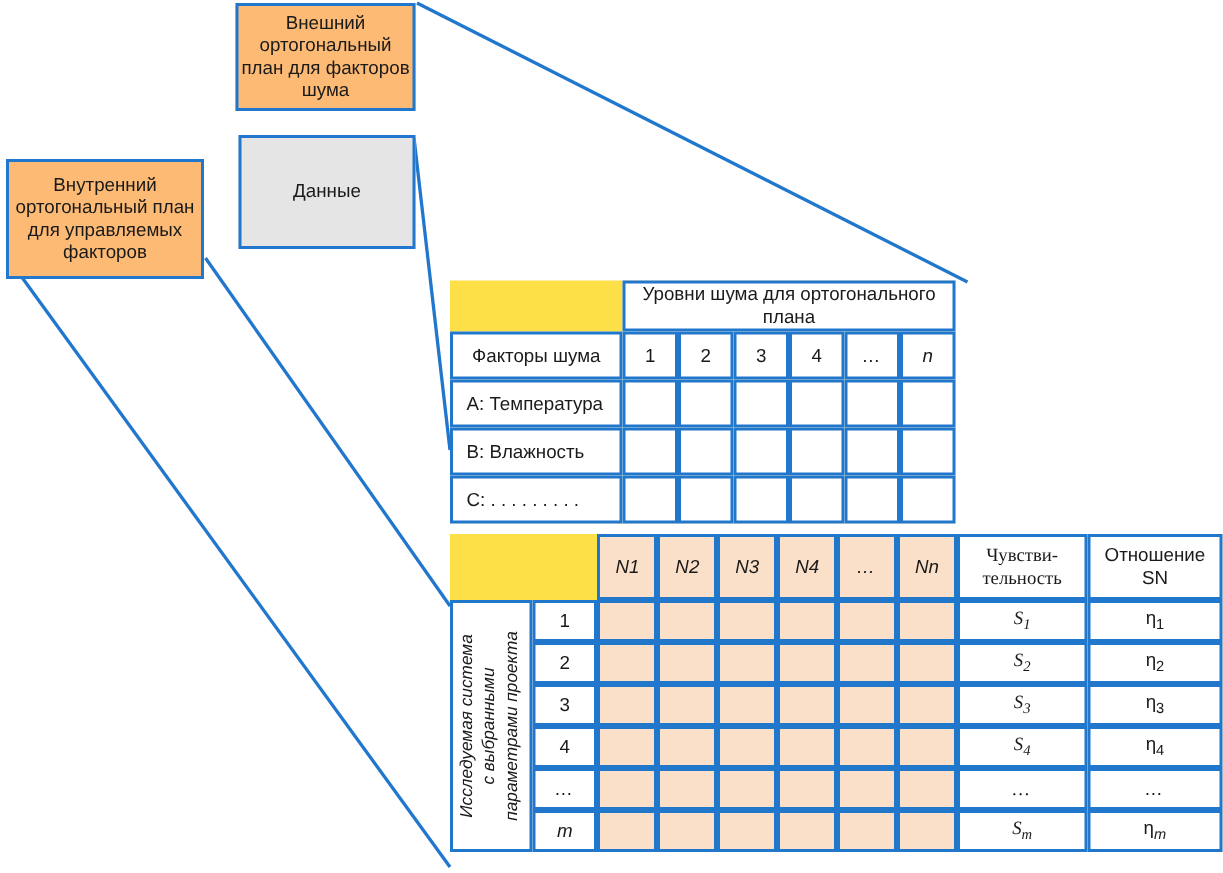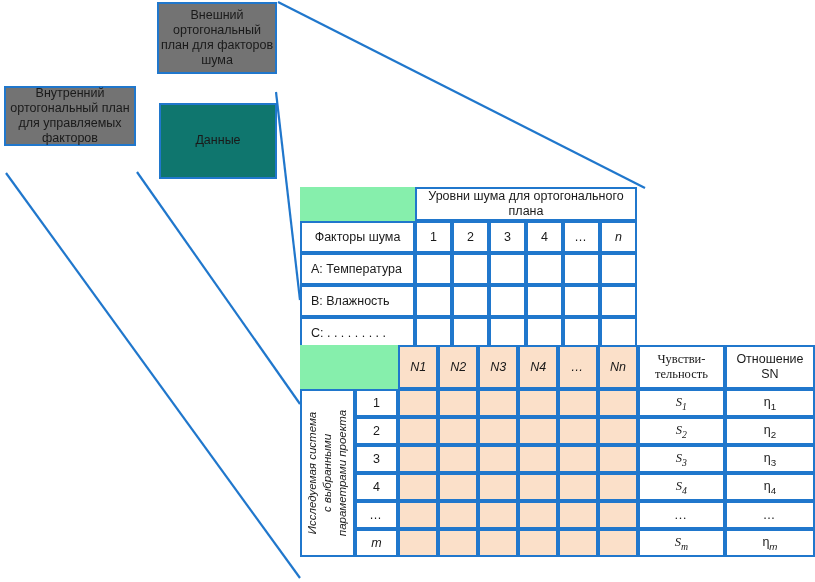--- a/index.html
+++ b/index.html
@@ -19,42 +19,42 @@
   #connectors {
     position: absolute;
     left: 0; top: 0;
     width: 815px; height: 582px;
     pointer-events: none;
   }
 
   .node-box {
     position: absolute;
     border: 2px solid #2077CC;
-    background: #737373;
+    background: #fdba74;
     box-sizing: border-box;
     display: flex;
     align-items: center;
     justify-content: center;
     text-align: center;
     line-height: 1.22;
     font-size: 12.5px;
     z-index: 3;
   }
-  .node-box.filled { background: #0f766e; margin-top: 13px; }
+  .node-box.filled { background: #e5e5e5; }
 
   #box-outer  { left: 157px; top: 2px;   width: 120px; height: 72px; }
-  #box-inner  { left: 4px;   top: 86px;  width: 132px; height: 60px; }
+  #box-inner  { left: 4px;   top: 106px;  width: 132px; height: 80px; }
   #box-data   { left: 159px; top: 90px;  width: 118px; height: 76px; }
 
   .tbl {
     position: absolute;
     border-collapse: separate;
     border-spacing: 0;
     z-index: 3;
-    background: #86efac;
+    background: #fde047;
   }
   .tbl td, .tbl th {
     border: 2px solid #2077CC;
     box-sizing: border-box;
     font-weight: normal;
     font-size: 12.5px;
     text-align: center;
     vertical-align: middle;
     background: #ffffff;
     padding: 0;
@@ -78,21 +78,21 @@
     width: 115px;
   }
   #noise-table .rowlab.left {
     text-align: left;
     padding-left: 9px;
   }
   #noise-table .lvl { width: 37px; }
   #noise-table .ital { font-style: italic; }
 
   
-  #exp-table { left: 300px; top: 345px; }
+  #exp-table { left: 300px; top: 356px; }
   #exp-table td { height: 28px; }
   #exp-table .blank-tl {
     border: none;
     background: transparent;
   }
   #exp-table .vlabel-cell {
     width: 60px;
     padding: 0;
     position: relative;
   }

